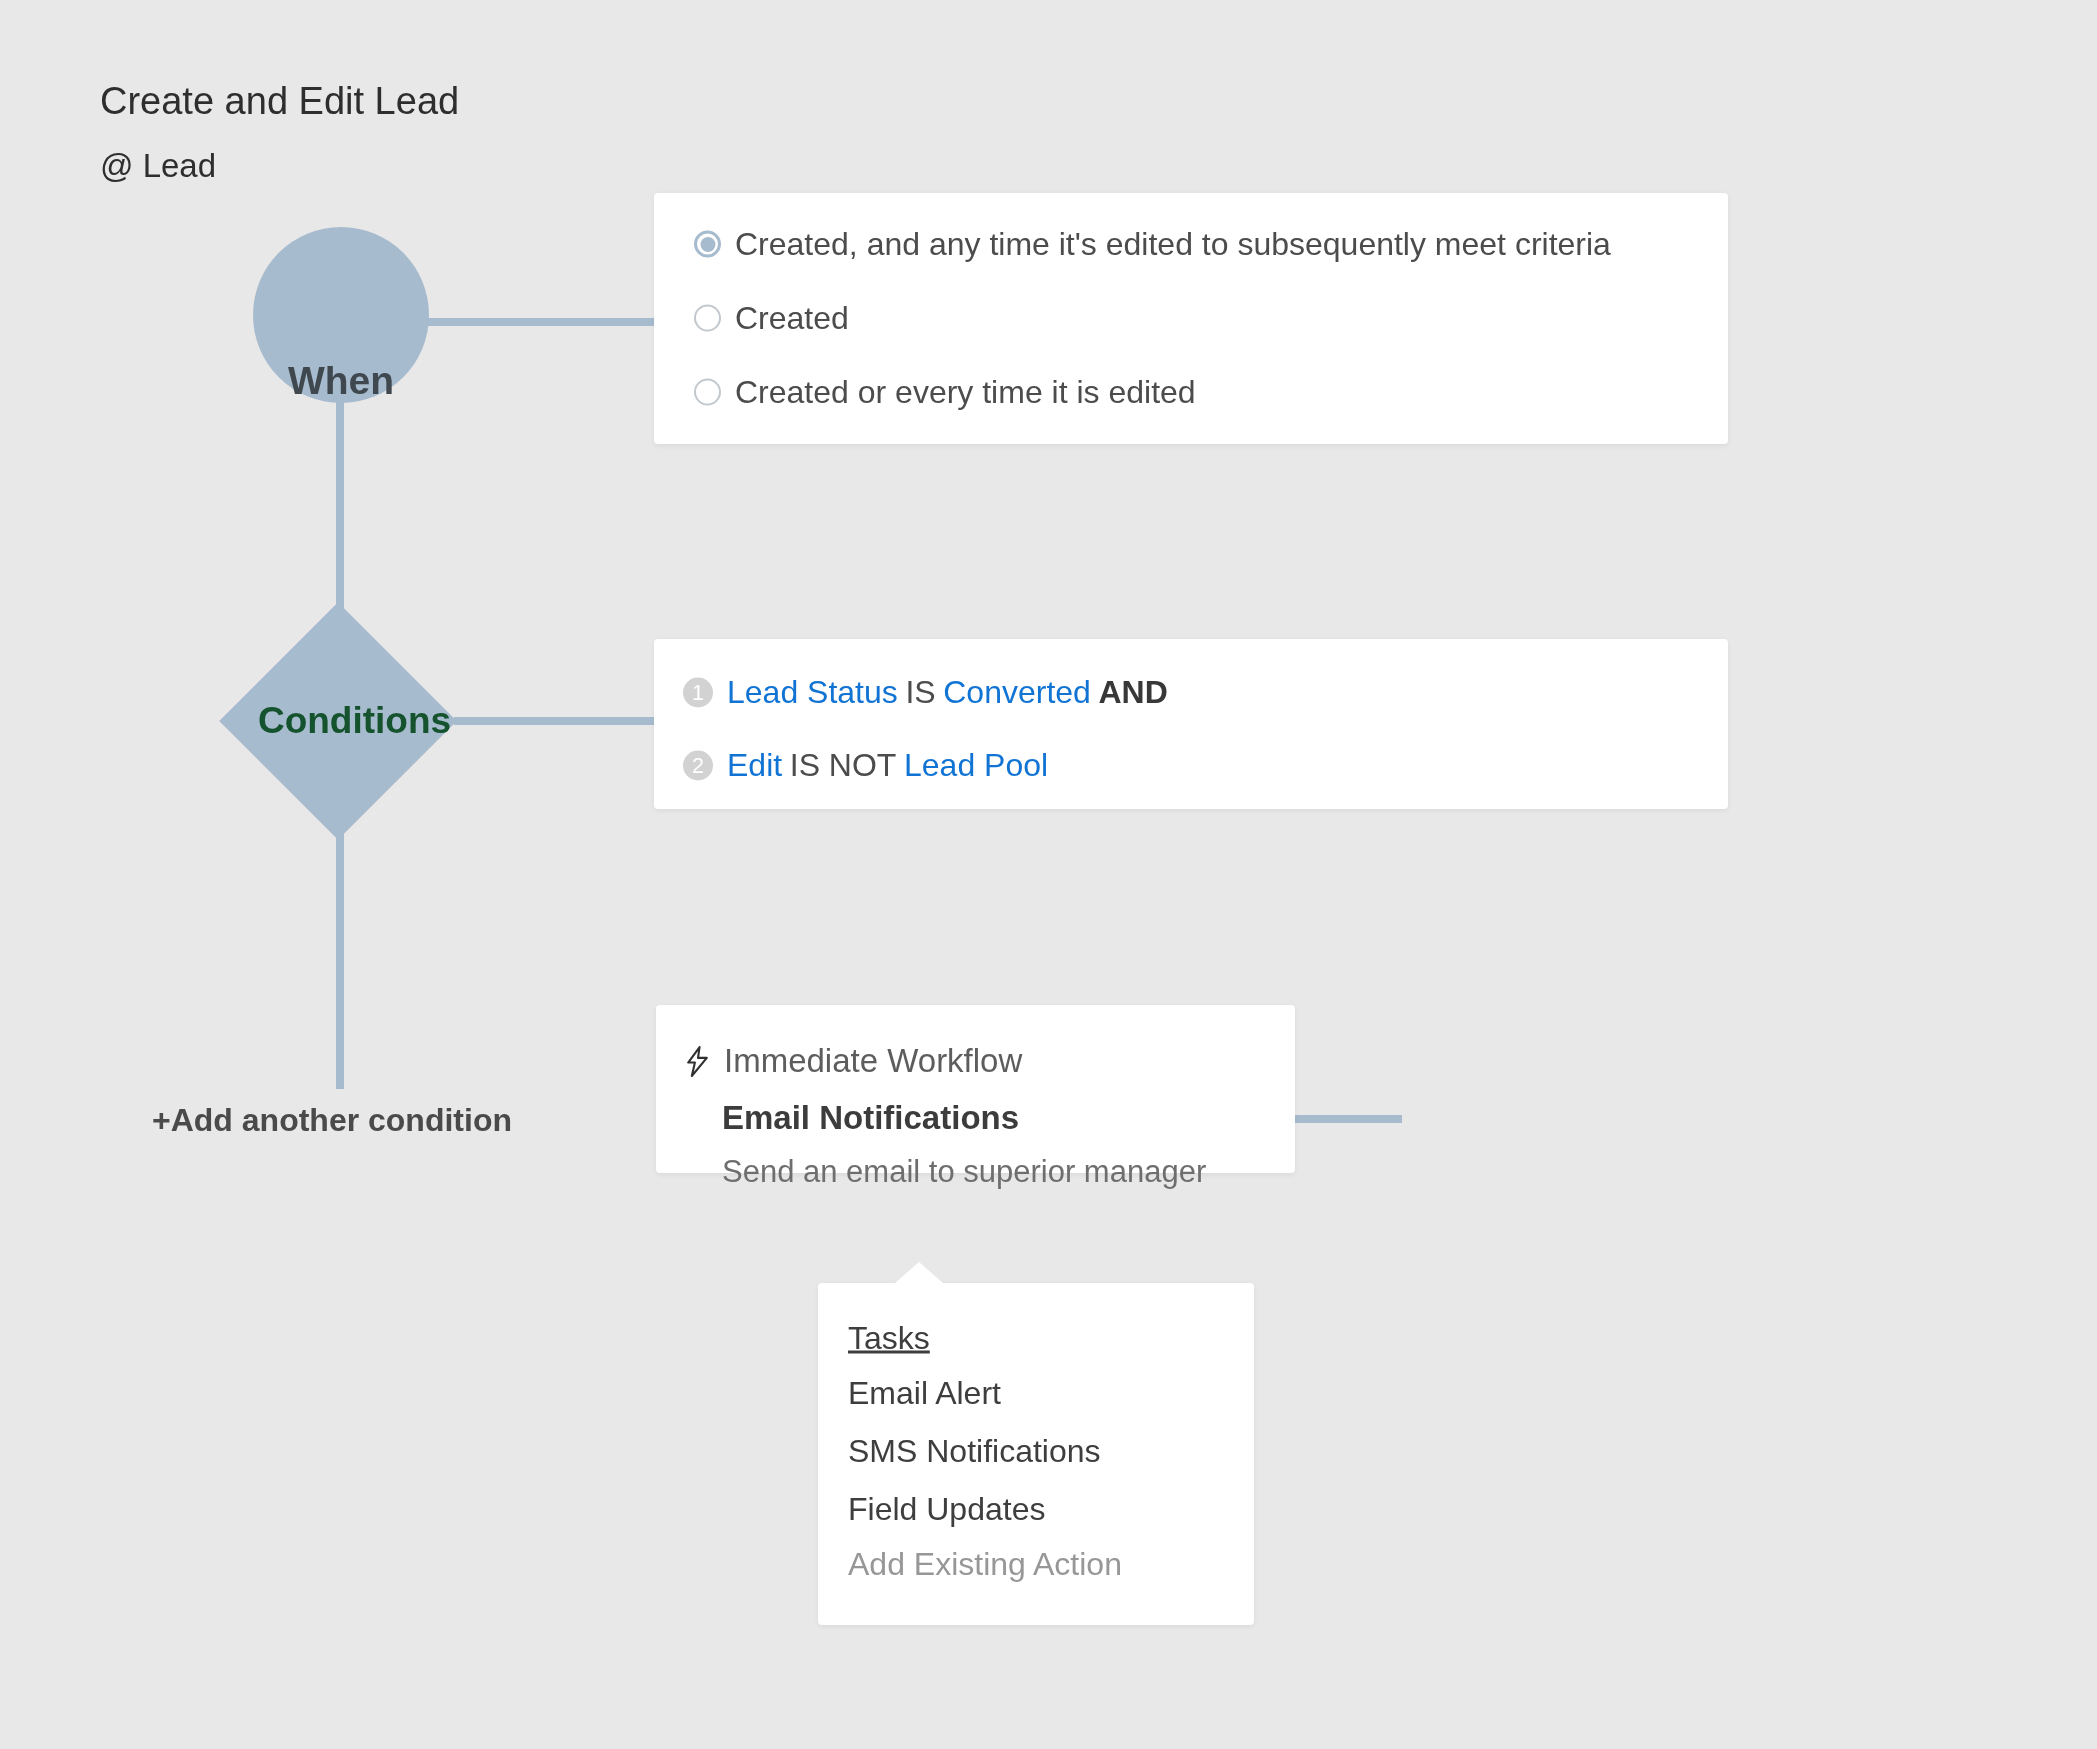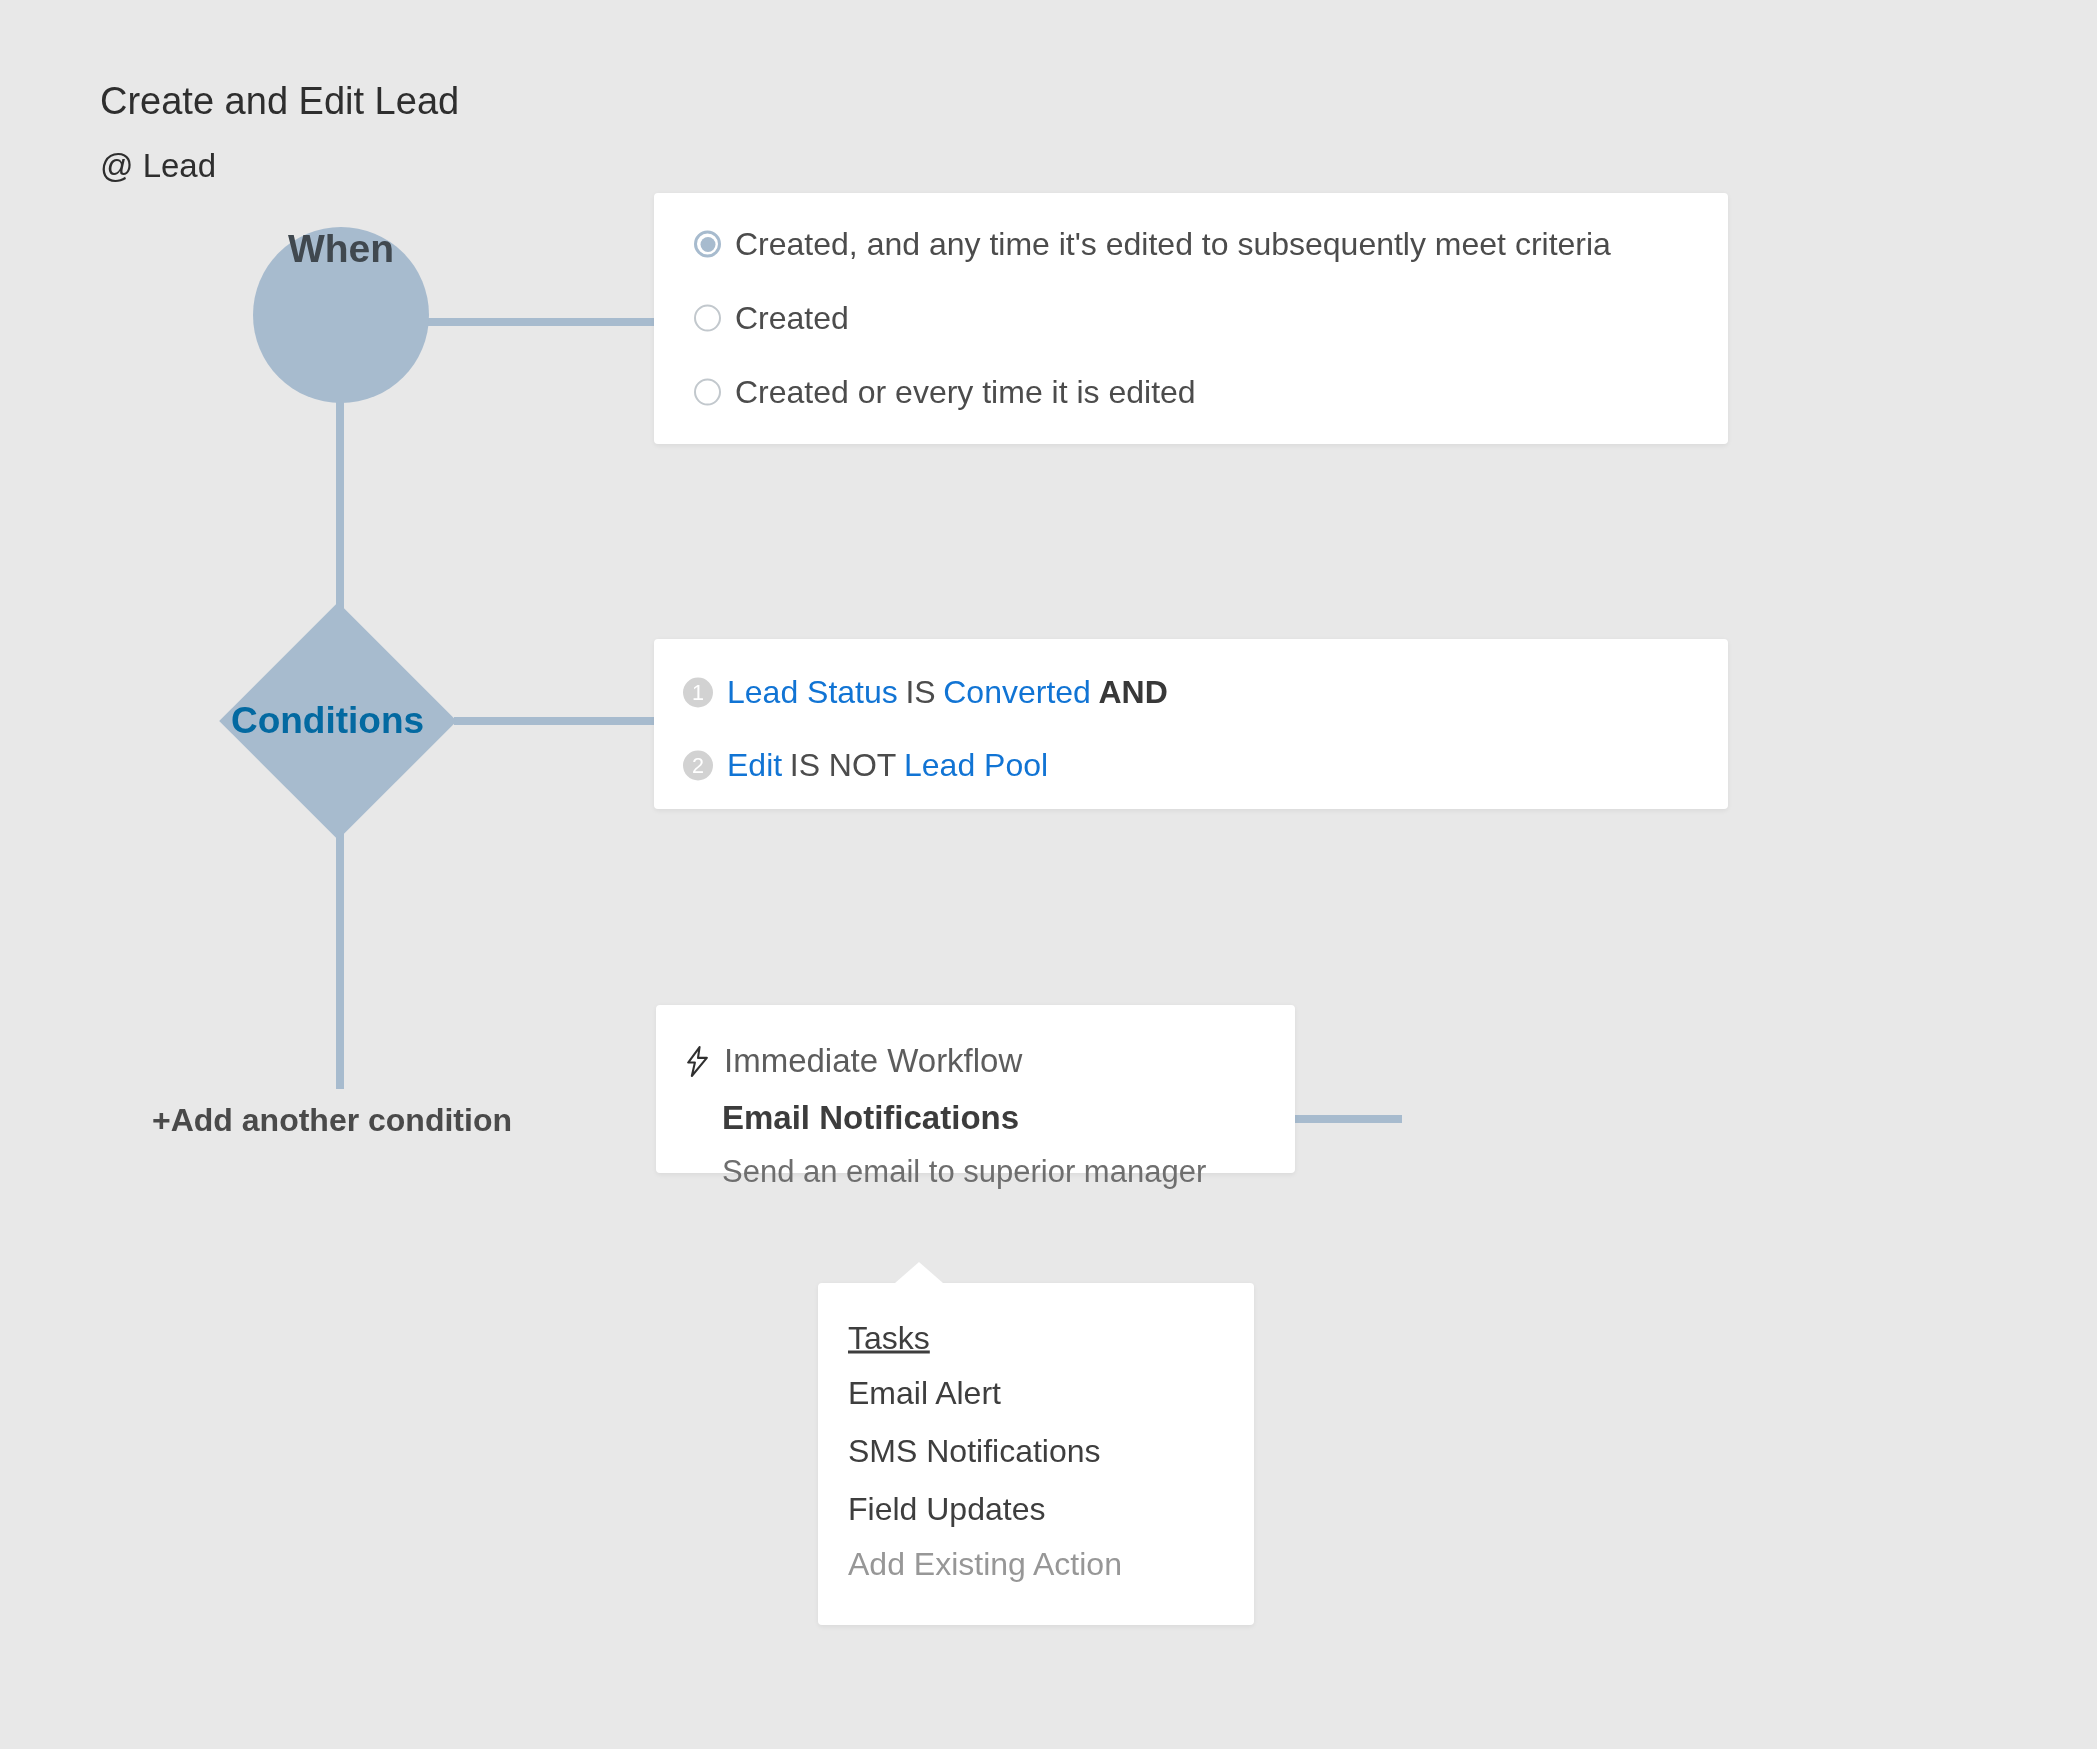--- a/index.html
+++ b/index.html
@@ -5,30 +5,30 @@
   html,body{margin:0;padding:0;background:#e8e8e8;}
   #canvas{
     position:relative;width:2097px;height:1749px;background:#e8e8e8;
     font-family:"Liberation Sans","DejaVu Sans",sans-serif;overflow:hidden;
   }
   
   .connector{position:absolute;background:#a7bbce;z-index:1;}
   
   .node-circle{
     position:absolute;left:253px;top:227px;width:176px;height:176px;border-radius:50%;
-    background:#a7bbce;display:flex;align-items:flex-start;justify-content:center;z-index:2;
+    background:#a7bbce;display:flex;align-items:flex-end;justify-content:center;z-index:2;
   }
   .node-circle .node-label{font-size:39px;font-weight:700;color:#40484f;}
   .node-diamond{
     position:absolute;left:254px;top:637px;width:168px;height:168px;background:#a7bbce;
     transform:rotate(45deg);z-index:2;
   }
   .diamond-label{
-    position:absolute;left:213px;top:721px;width:229px;transform:translateY(-50%);
-    text-align:center;font-size:37px;font-weight:700;color:#0369a1;z-index:3;
+    position:absolute;left:240px;top:721px;width:229px;transform:translateY(-50%);
+    text-align:center;font-size:37px;font-weight:700;color:#14532d;z-index:3;
   }
   
   .page-title{position:absolute;left:100px;top:80px;font-size:38px;color:#2e2e2e;}
   .page-subtitle{position:absolute;left:100px;top:147px;font-size:33px;color:#2e2e2e;}
   
   .panel{position:absolute;background:#ffffff;border-radius:4px;
          box-shadow:0 1.6px 5.4px rgba(0,0,0,.06);z-index:2;}
   .panel-when{left:654px;top:193px;width:1074px;height:251px;}
   .panel-conditions{left:654px;top:639px;width:1074px;height:170px;}
   .panel-immediate{left:656px;top:1005px;width:639px;height:168px;}

